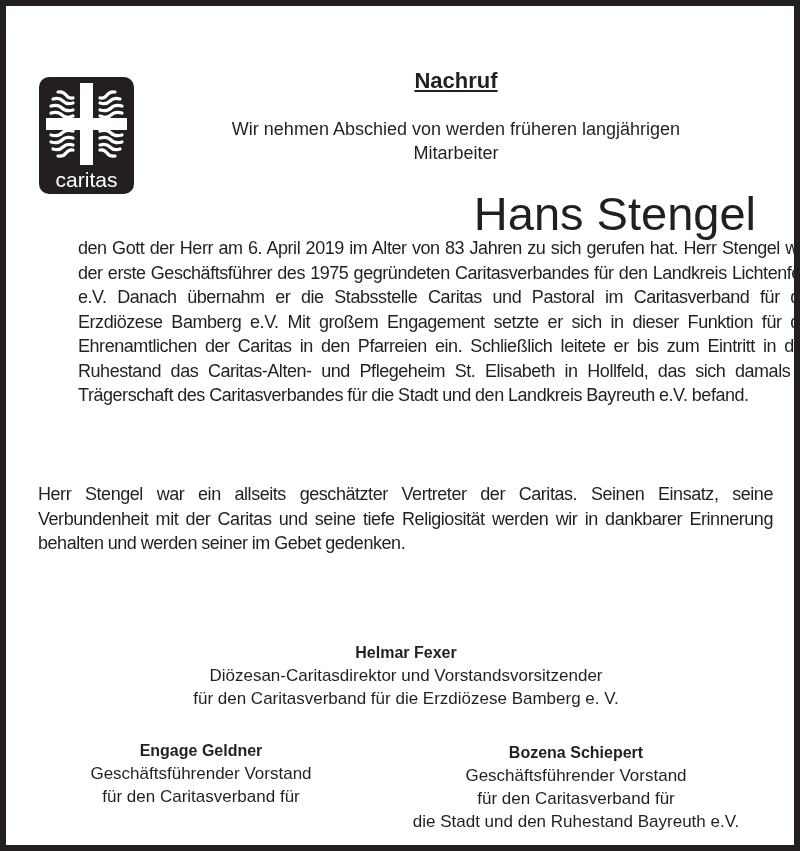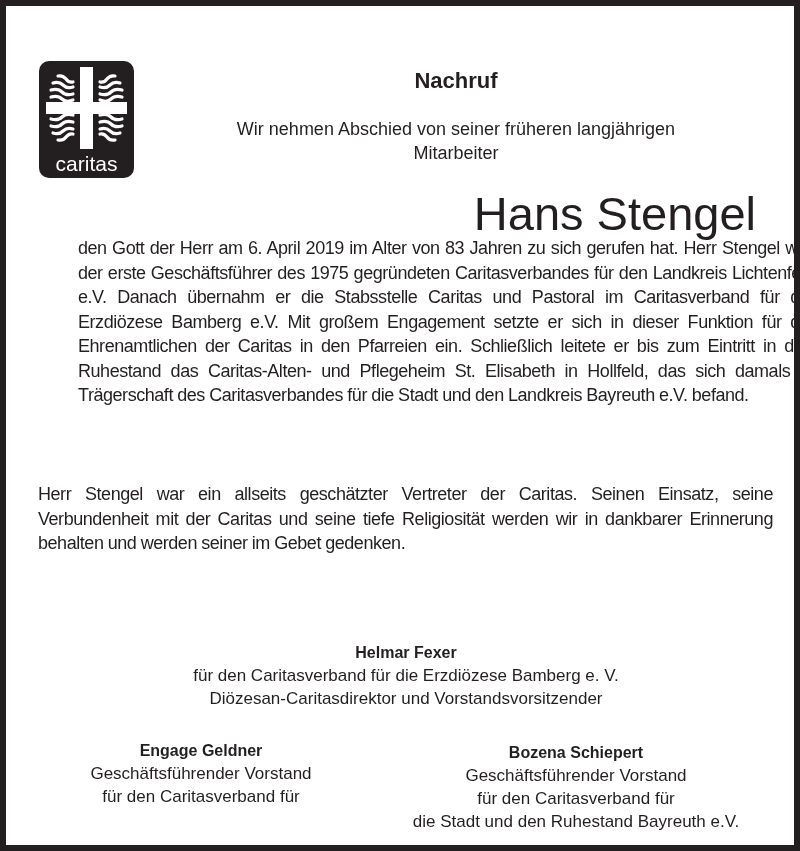--- a/index.html
+++ b/index.html
@@ -1,21 +1,21 @@
 <!DOCTYPE html>
 <html><head>
   <meta charset="utf-8">
   <style>
     html, body { margin: 0; padding: 0; background: #231f20; }
     body { width: 800px; height: 851px; position: relative; overflow: hidden;
            font-family: "Liberation Sans", sans-serif; color: #231f20; }
     .sheet { position: absolute; left: 6px; top: 6px; width: 788px; height: 839px; background: #ffffff; }
-    .logo { position: absolute; left: 33px; top: 55px; width: 95px; height: 117px; }
+    .logo { position: absolute; left: 33px; top: 71px; width: 95px; height: 117px; }
     .center { position: absolute; text-align: center; }
-    .title { left: 150px; width: 600px; top: 61px; font-size: 22px; font-weight: bold; line-height: 28px; }
+    .title { left: 150px; width: 600px; top: 61px; font-size: 22px; font-weight: bold; line-height: 28px; text-decoration: underline; }
     .intro { left: 150px; width: 600px; top: 111px; font-size: 18px; line-height: 24px; }
     .name { left: 150px; width: 600px; top: 180px; font-size: 47px; line-height: 56px; text-align: right; }
     .para { position: absolute; left: 32px; width: 735px; font-size: 18px; line-height: 24.5px;
             text-align: justify; letter-spacing: -0.45px; word-spacing: -0.3px; }
     .p1 { top: 230px; margin-left: 40px; }
     .p2 { top: 476px; }
     .sig { font-size: 17px; line-height: 23px; }
     .sig .sname { font-weight: bold; font-size: 16px; margin-top: 44px; }
     .sig-main { left: 140px; width: 520px; top: 591px; }
     .sig-left { left: 30px; width: 330px; top: 689px; }
@@ -54,33 +54,33 @@
 
       <rect x="41" y="6" width="13" height="82" fill="#ffffff"></rect>
       <rect x="7" y="41" width="81" height="12" fill="#ffffff"></rect>
       <text x="47.5" y="110" text-anchor="middle" fill="#ffffff" font-family="Liberation Sans, sans-serif" font-size="21">caritas</text>
     </svg>
   </div>
 
   <div class="center title">Nachruf</div>
 
   <div class="center intro">
-    <div>Wir nehmen Abschied von seiner früheren langjährigen</div>
+    <div>Wir nehmen Abschied von werden früheren langjährigen</div>
     <div>Mitarbeiter</div>
   </div>
 
   <div class="center name">Hans Stengel</div>
 
   <div class="para p1">den Gott der Herr am 6. April 2019 im Alter von 83 Jahren zu sich gerufen hat. Herr Stengel war der erste Geschäftsführer des 1975 gegründeten Caritasverbandes für den Landkreis Lichtenfels e.V. Danach übernahm er die Stabsstelle Caritas und Pastoral im Caritasverband für die Erzdiözese Bamberg e.V. Mit großem Engage­ment setzte er sich in dieser Funktion für die Ehrenamtlichen der Caritas in den Pfarreien ein. Schließlich leitete er bis zum Eintritt in den Ruhestand das Caritas-Alten- und Pflegeheim St. Elisabeth in Hollfeld, das sich damals in Trägerschaft des Caritasverbandes für die Stadt und den Landkreis Bayreuth e.V. befand.</div>
   <div class="para p2">Herr Stengel war ein allseits geschätzter Vertreter der Caritas. Seinen Einsatz, seine Verbundenheit mit der Caritas und seine tiefe Religiosität werden wir in dankbarer Erinnerung behalten und werden seiner im Gebet gedenken.</div>
 
   <div class="center sig sig-main">
     <div class="sname">Helmar Fexer</div>
+    <div>Diözesan-Caritasdirektor und Vorstandsvorsitzender</div>
     <div>für den Caritasverband für die Erzdiözese Bamberg e. V.</div>
-    <div>Diözesan-Caritasdirektor und Vorstandsvorsitzender</div>
   </div>
 
   <div class="center sig sig-left">
     <div class="sname">Engage Geldner</div>
     <div>Geschäftsführender Vorstand</div>
     <div>für den Caritasverband für</div>
   </div>
 
   <div class="center sig sig-right">
     <div class="sname">Bozena Schiepert</div>

